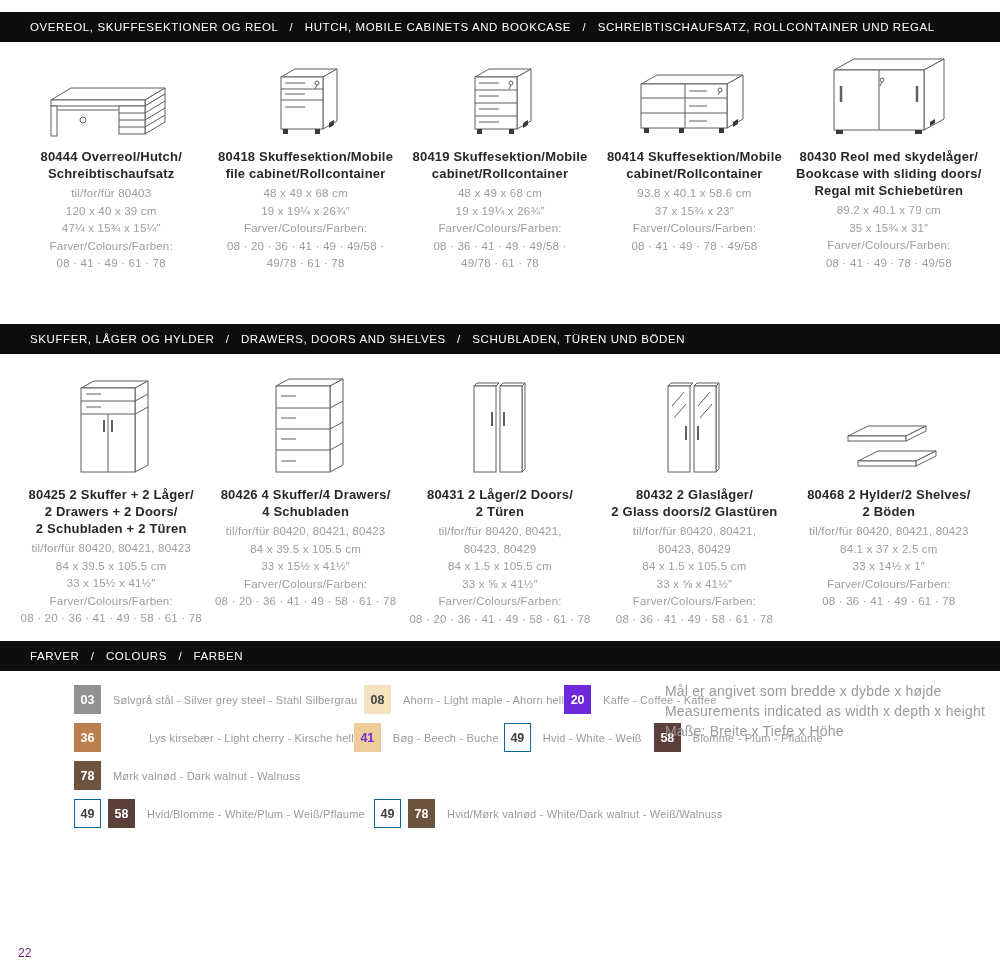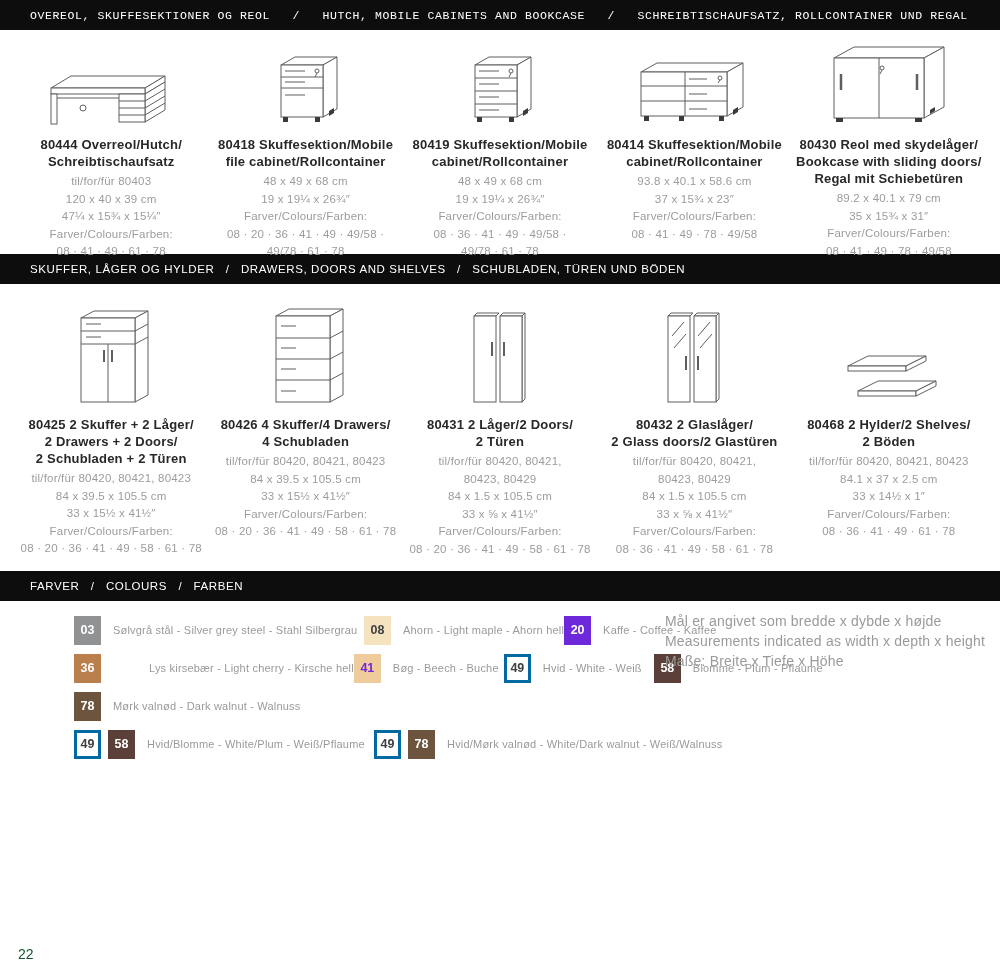--- a/index.html
+++ b/index.html
@@ -5,55 +5,55 @@
   html,body{margin:0;padding:0;}
   body{
     width:1000px;height:980px;position:relative;background:#ffffff;
     font-family:"Liberation Sans",sans-serif;color:#2a2a2a;overflow:hidden;
   }
   .header-bar{
     height:30px;background:#0d0d0d;color:#ffffff;display:flex;align-items:center;
     padding-left:30px;box-sizing:border-box;font-size:11.5px;letter-spacing:0.6px;
     white-space:pre;
   }
-  .bar-top{margin-top:0;font-family:Liberation Mono, monospace;}
+  .bar-top{margin-top:12px;}
   .products{display:flex;padding:0 14px;box-sizing:border-box;}
-  .r1{height:224px;}
+  .r1{height:282px;}
   .r2{height:287px;}
   .card{flex:1;text-align:center;padding:0 3px;min-width:0;}
   .figure{display:flex;align-items:flex-end;justify-content:center;}
   .r1 .figure{height:96px;}
   .r2 .figure{height:122px;}
   .p-title{
     font-size:13px;font-weight:bold;color:#282828;line-height:17px;margin-top:10px;
     white-space:pre;letter-spacing:0.2px;
   }
   .p-details{
     font-size:11.5px;color:#9c9c9c;line-height:17.5px;margin-top:3px;
     white-space:pre;letter-spacing:0.2px;
   }
   .colors-section{position:relative;height:335px;}
   .measure-note{
     position:absolute;top:10px;right:15px;text-align:left;font-size:14px;
     color:#9a9a9a;line-height:20px;white-space:pre-line;letter-spacing:0.2px;
   }
   .legend{padding:14px 0 0 30px;}
-  .legend-row{display:flex;align-items:center;height:30px;margin-bottom:8px;padding-left:44px;}
+  .legend-row{display:flex;align-items:flex-start;height:30px;margin-bottom:8px;padding-left:44px;}
   .legend-item{display:flex;align-items:center;}
   .swatch{
     width:27px;height:29px;display:flex;align-items:center;justify-content:center;
     font-size:12.5px;font-weight:bold;margin-right:12px;box-sizing:border-box;flex:none;
   }
-  .swatch.bordered{border:3px solid #0369a1;}
+  .swatch.bordered{border:1px solid #0369a1;}
   .pair-gap{margin-right:7px;}
   .legend-label{font-size:11px;color:#9a9a9a;letter-spacing:0.2px;white-space:pre;}
   .w290{min-width:290px;} .w200{min-width:200px;}
   .w270{min-width:270px;gap:36px;} .w150{min-width:150px;}
   .w280{min-width:280px;} .w300{min-width:300px;}
-  .page-number{position:absolute;left:18px;top:946px;font-size:14px;color:#14532d;}
+  .page-number{position:absolute;left:18px;top:946px;font-size:12px;color:#701a75;}
   svg{display:block;}
 </style>
 </head>
 <body>
 
 <div class="header-bar bar-top">OVEREOL, SKUFFESEKTIONER OG REOL   /   HUTCH, MOBILE CABINETS AND BOOKCASE   /   SCHREIBTISCHAUFSATZ, ROLLCONTAINER UND REGAL</div>
 
 <div class="products r1">
 
   <div class="card">

